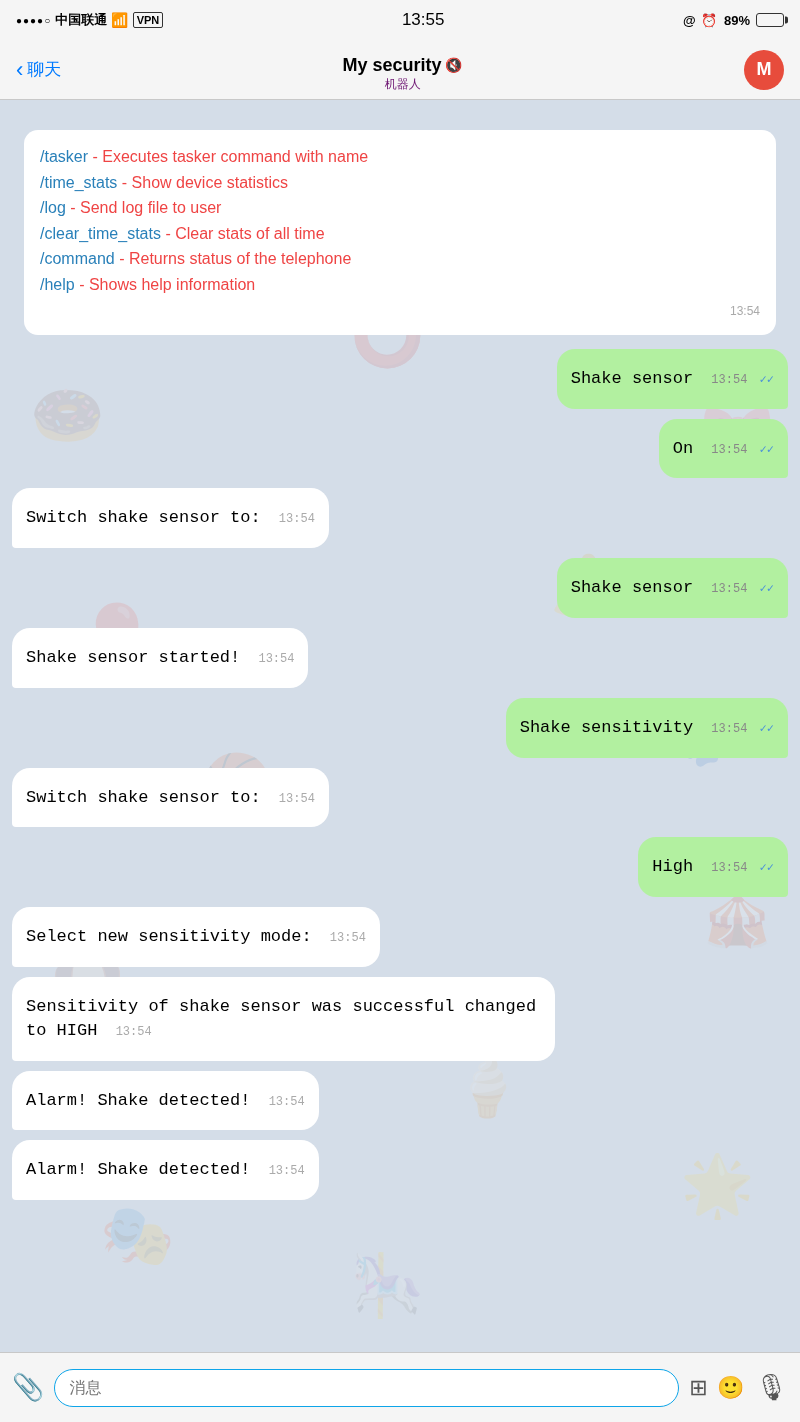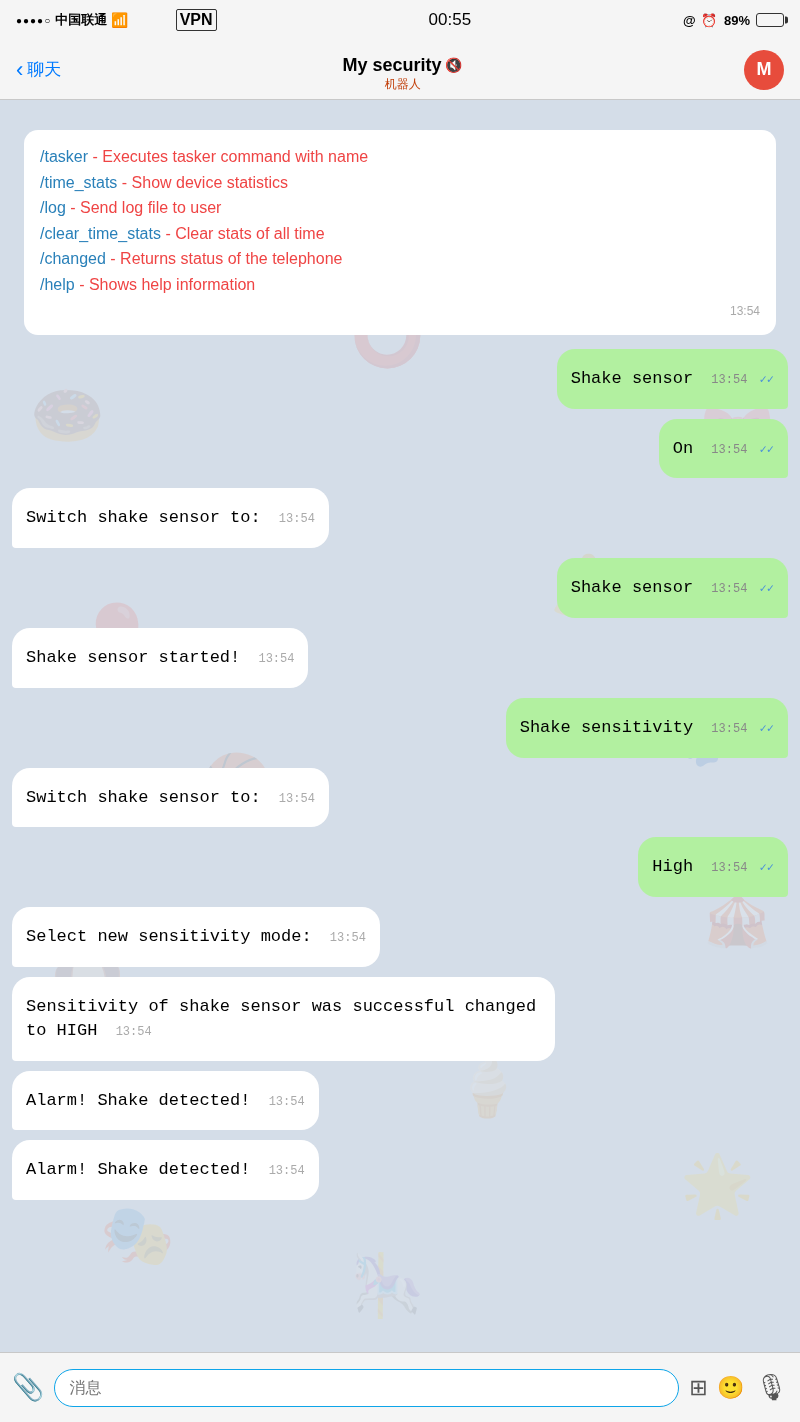--- a/index.html
+++ b/index.html
@@ -22,25 +22,24 @@
       padding: 0 16px;
       font-size: 14px;
       font-weight: 600;
     }
     .status-left { display: flex; align-items: center; gap: 4px; }
     .status-dots { font-size: 10px; letter-spacing: 1px; }
     .status-carrier { font-size: 13px; }
     .status-wifi { font-size: 14px; }
     .status-vpn {
       border: 1px solid #333;
-      font-size: 16px;
+      font-size: 11px;
       padding: 1px 3px;
       border-radius: 2px;
       font-weight: 700;
-      margin-left: 43px;
     }
     .status-center { font-size: 17px; font-weight: 500; }
     .status-right { display: flex; align-items: center; gap: 6px; font-size: 13px; }
     .battery-icon {
       display: inline-flex; align-items: center; gap: 2px;
     }
     .battery-body {
       width: 28px; height: 14px; border: 1.5px solid #333; border-radius: 3px; position: relative; padding: 1px;
     }
     .battery-body::after {
@@ -64,21 +63,21 @@
     }
     .nav-back {
       display: flex; align-items: center; gap: 4px;
       color: #007aff; font-size: 17px; cursor: pointer;
     }
     .nav-back-chevron {
       font-size: 22px; color: #007aff; line-height: 1;
     }
     .nav-center { text-align: center; margin-top: 8px; }
     .nav-title { font-size: 18px; font-weight: 600; color: #000; display: flex; align-items: center; gap: 4px; }
-    .nav-subtitle { font-size: 12px; color: #c2410c; text-align: center; }
+    .nav-subtitle { font-size: 12px; color: #701a75; text-align: center; }
     .nav-mute { font-size: 14px; color: #888; }
     .nav-avatar {
       width: 40px; height: 40px; border-radius: 50%;
       background: #e74c3c; color: #fff;
       display: flex; align-items: center; justify-content: center;
       font-size: 18px; font-weight: 700; cursor: pointer;
     }
 
     
     .chat-area {
@@ -191,21 +190,21 @@
 </head>
 <body>
 
 <div class="status-bar">
   <div class="status-left">
     <span class="status-dots">●●●●○</span>
     <span class="status-carrier">中国联通</span>
     <span class="status-wifi">📶</span>
     <span class="status-vpn">VPN</span>
   </div>
-  <div class="status-center">00:55</div>
+  <div class="status-center">13:55</div>
   <div class="status-right">
     <span>@</span>
     <span>⏰</span>
     <span>89%</span>
     <span class="battery-icon">
       <span class="battery-body"><span class="battery-fill"></span></span>
     </span>
   </div>
 </div>
 
@@ -257,21 +256,21 @@
       </div>
       <div>
         <span class="cmd">/log</span>
         <span class="desc"> - Send log file to user</span>
       </div>
       <div>
         <span class="cmd">/clear_time_stats</span>
         <span class="desc"> - Clear stats of all time</span>
       </div>
       <div>
-        <span class="cmd">/changed</span>
+        <span class="cmd">/command</span>
         <span class="desc"> - Returns status of the telephone</span>
       </div>
       <div>
         <span class="cmd">/help</span>
         <span class="desc"> - Shows help information</span>
       </div>
       <div class="time-right">13:54</div>
     </div>
 
     <div class="msg-row right">

